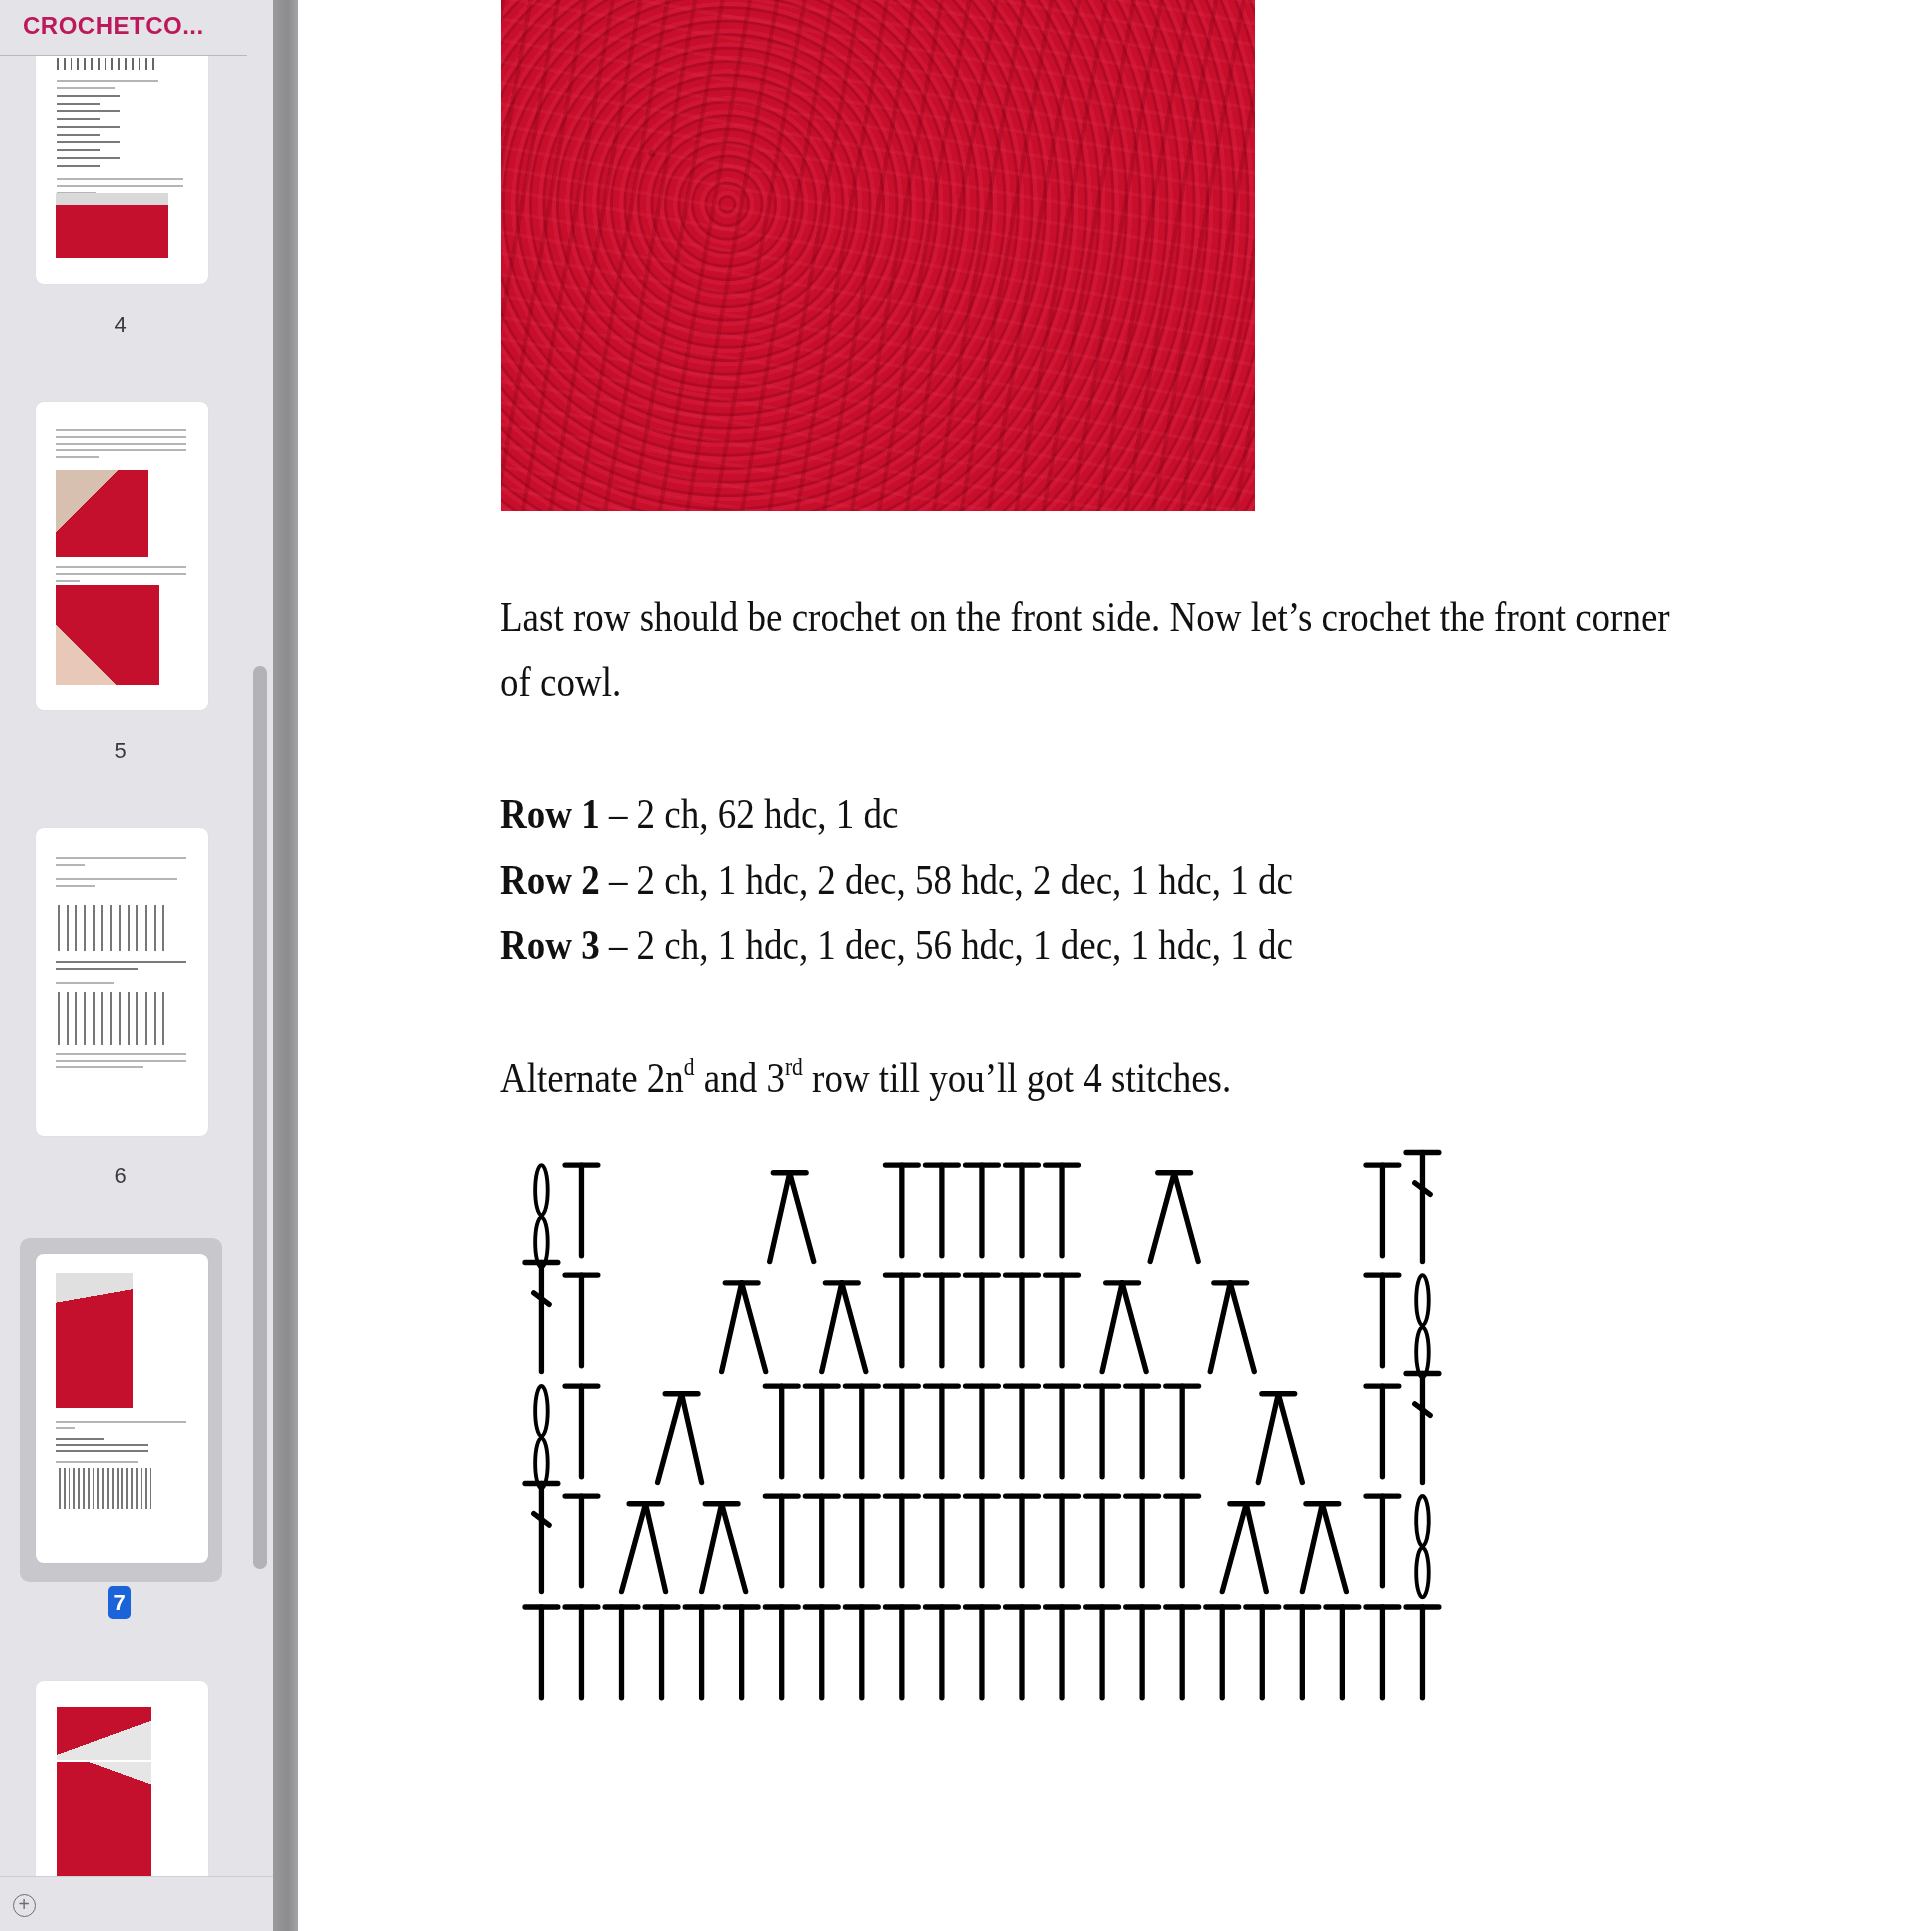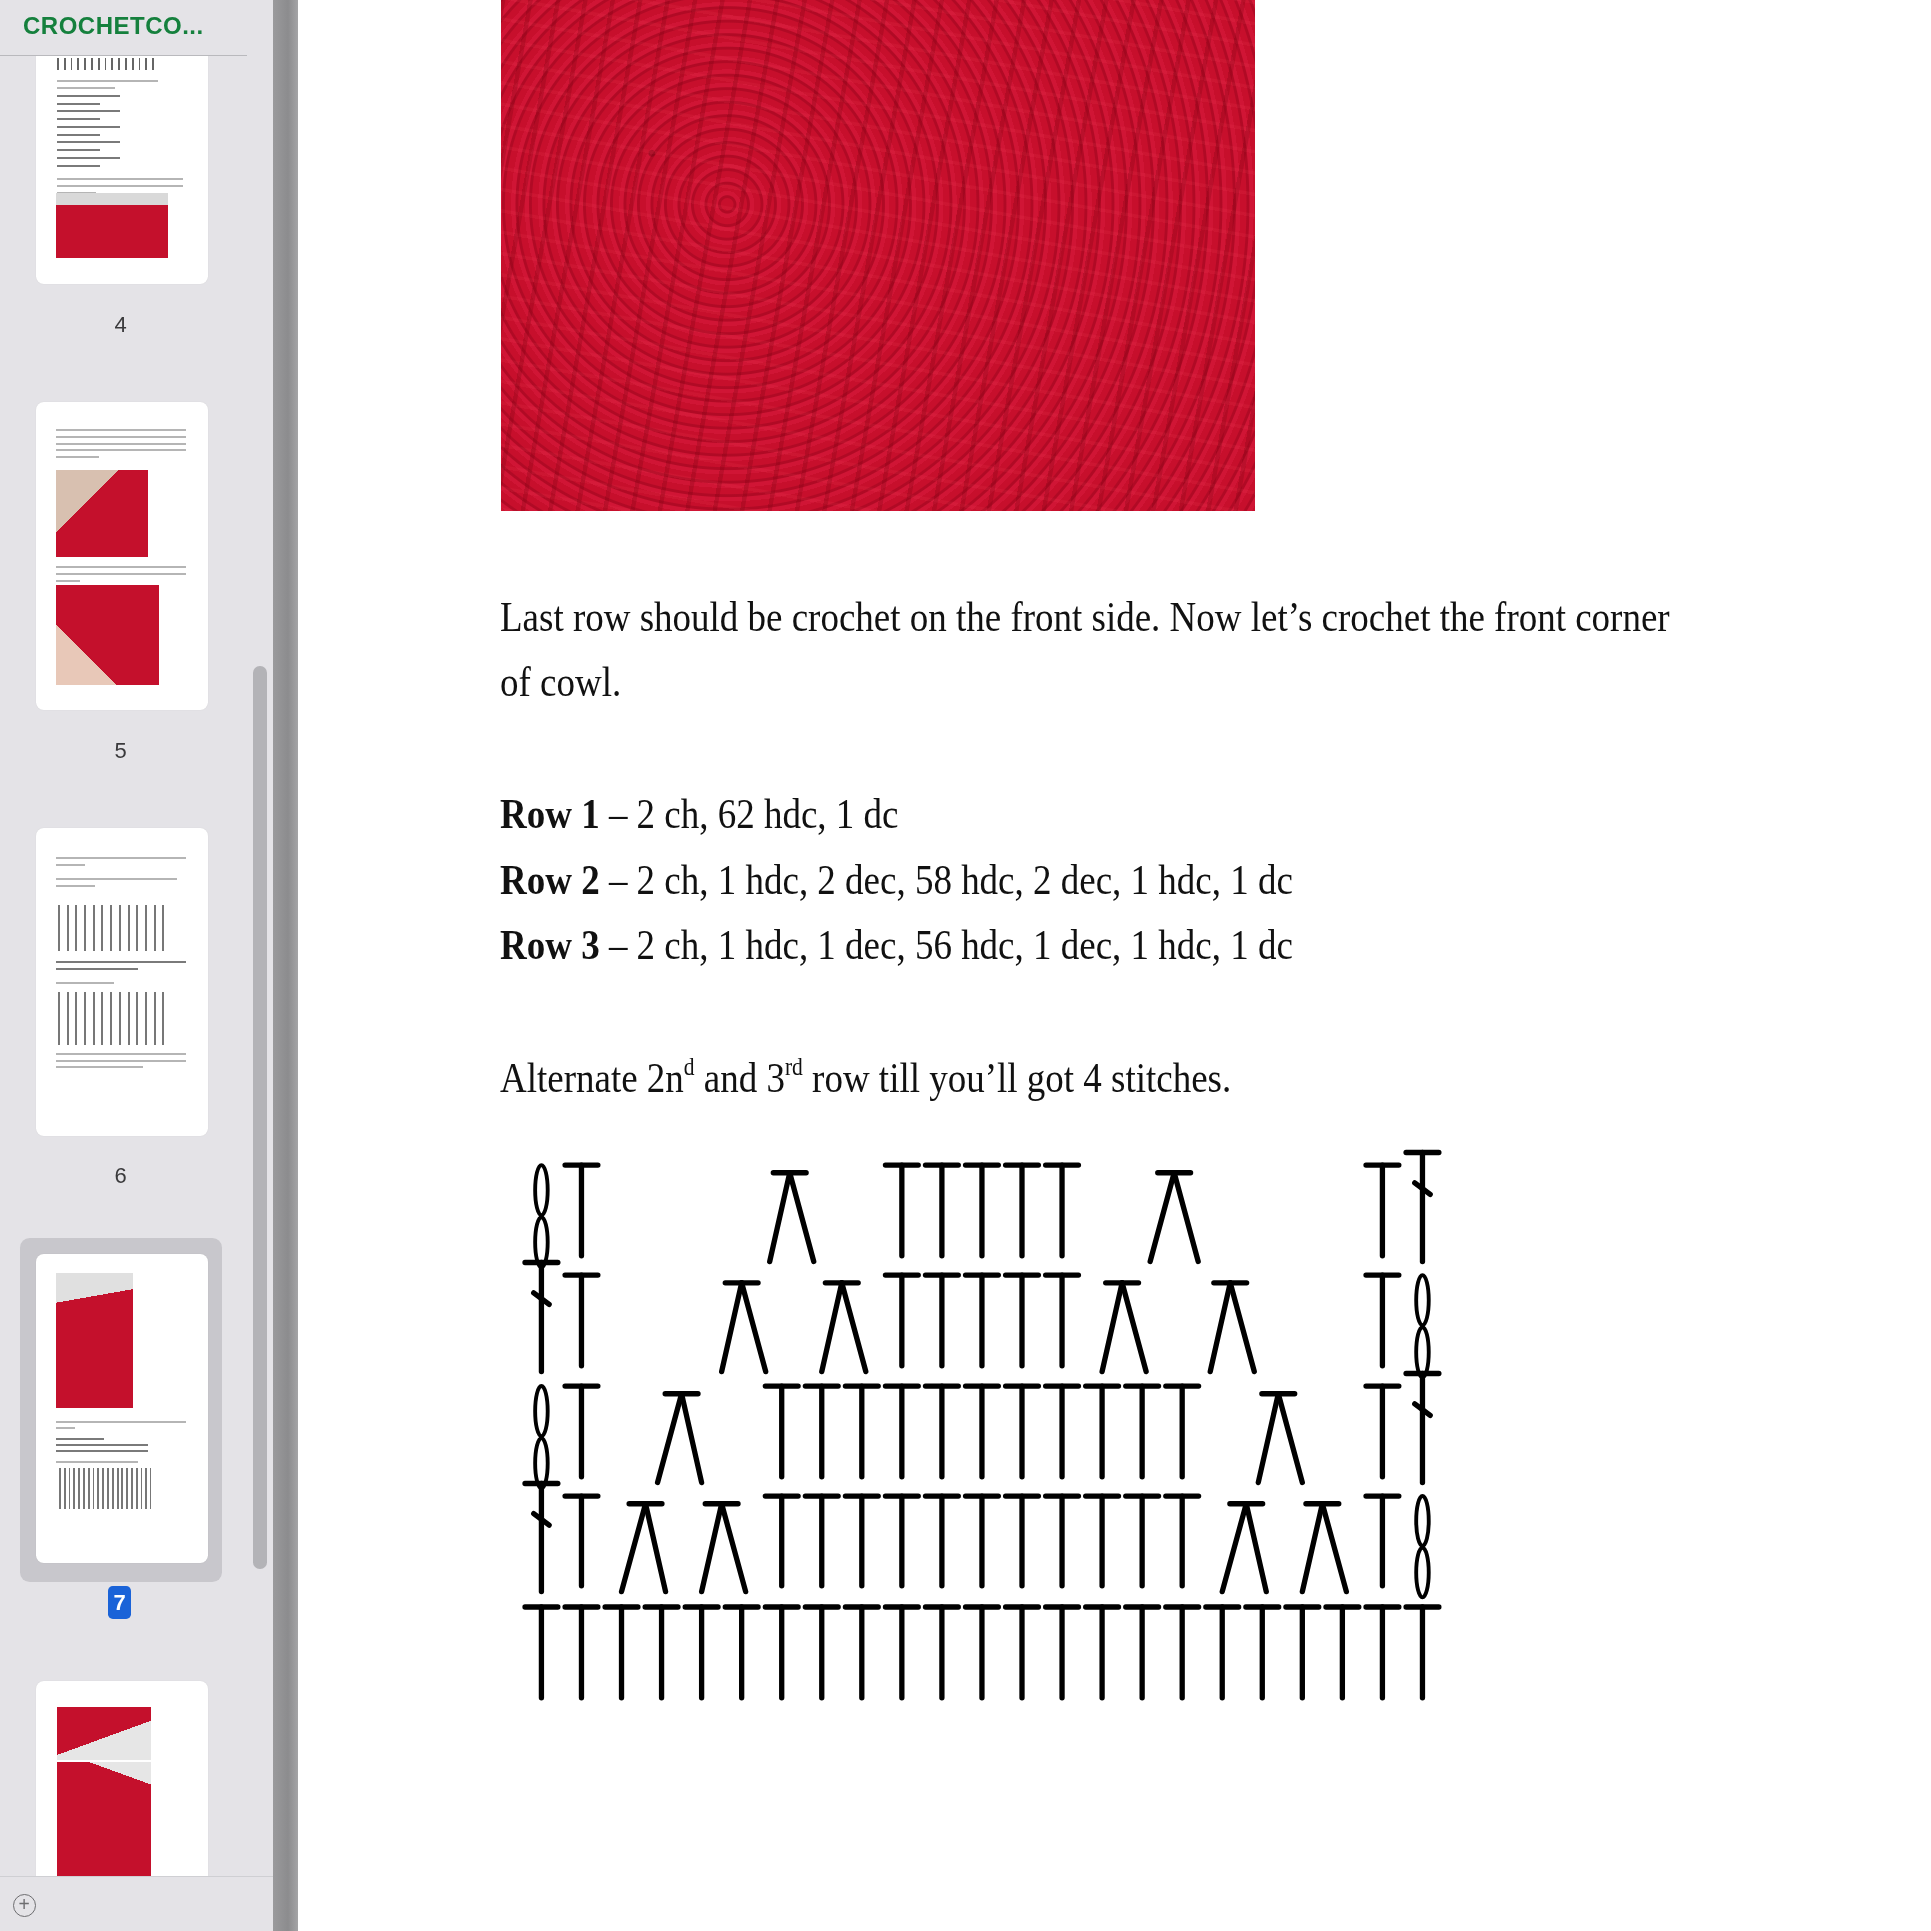--- a/index.html
+++ b/index.html
@@ -1,19 +1,19 @@
 <!DOCTYPE html>
 <html><head>
 <meta charset="utf-8">
 <style>
   html, body { margin:0; padding:0; }
   body { width:1931px; height:1931px; position:relative; overflow:hidden; background:#ffffff; font-family:"Liberation Sans", sans-serif; }
   #sidebar { position:absolute; left:0; top:0; width:273px; height:1931px; background:#e4e3e7; }
   #sidebar-header { position:absolute; left:0; top:0; width:247px; height:55px; border-bottom:1.9px solid #b9b9bd; background:#e4e3e7; z-index:3; }
-  #sidebar-title { position:absolute; left:23px; top:11.6px; font-size:24px; font-weight:bold; color:#15803d; letter-spacing:0.5px; }
+  #sidebar-title { position:absolute; left:23px; top:11.6px; font-size:24px; font-weight:bold; color:#be185d; letter-spacing:0.5px; }
   .thumb { position:absolute; background:#fff; border-radius:7.7px; box-shadow:0 0 1px rgba(0,0,0,0.12); overflow:hidden; }
   .thumb-sel { position:absolute; background:#c8c7cc; border-radius:9.7px; }
   .page-num { position:absolute; font-size:22px; color:#3a3a3c; width:39px; text-align:center; }
   .page-num.sel { background:#1a63d8; color:#fff; border-radius:4.8px; width:23px; height:33px; line-height:33px; font-weight:bold; }
   .tline { position:absolute; height:1.9px; background:#b5b5b5; }
   .tline.b { background:#7a7a7a; }
   .tred { position:absolute; background:#c8102e; }
   #sidebar-scroll { position:absolute; left:253px; top:666px; width:13.5px; height:903px; background:#b3b3b7; border-radius:6.8px; }
   #sidebar-footer { position:absolute; left:0; top:1876px; width:273px; height:55px; border-top:1px solid #cfcfd3; background:#e4e3e7; z-index:3; }
   #add-page-btn { position:absolute; left:12.6px; top:1894px; width:21px; height:21px; border:1.9px solid #6d6d70; border-radius:50%; color:#6d6d70; font-size:19.3px; line-height:20px; text-align:center; z-index:4; }

